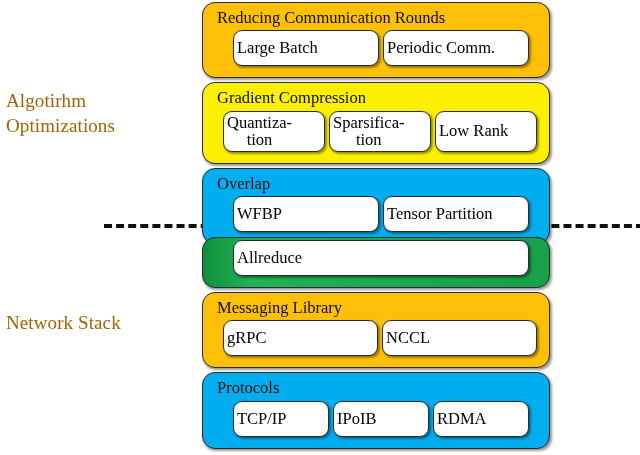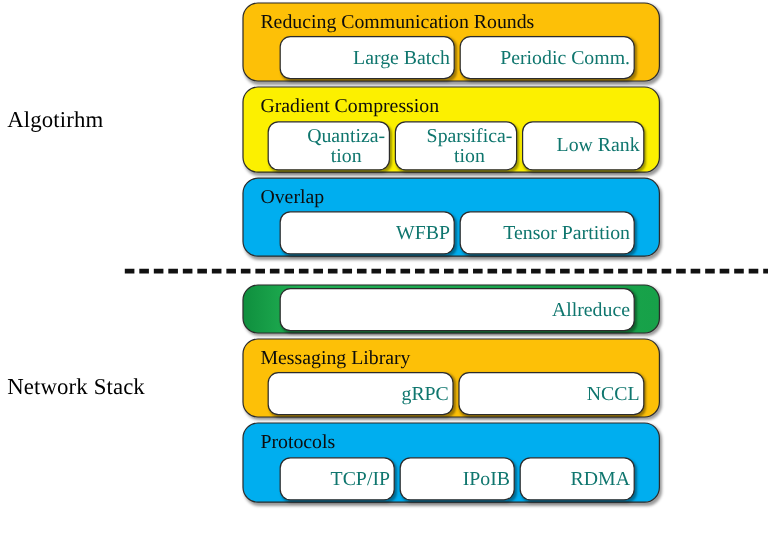--- a/index.html
+++ b/index.html
@@ -16,21 +16,21 @@
     color: #000000;
   }
 
   
   .side-label {
     position: absolute;
     left: 6px;
     width: 190px;
     font-size: 19px;
     line-height: 1.32;
-    color: #000000;
+    color: #a16207;
     letter-spacing: 0.1px;
   }
   #label-algo { top: 88px; }
   #label-net  { top: 310px; }
 
   
   #divider {
     position: absolute;
     left: 104px;
     top: 224px;
@@ -47,21 +47,21 @@
   }
   #stack-top    { top: 2px; }
   #stack-bottom { top: 237px; }
 
   
   .band {
     position: relative;
     box-sizing: border-box;
     border: 1.6px solid #2b2b2b;
     border-radius: 13px;
-    padding: 2px 8px 1px 8px;
+    padding: 2px 8px 11px 8px;
     margin-bottom: 4px;
     box-shadow: 1.5px 2px 2.5px rgba(0,0,0,0.40);
   }
   .band:last-child { margin-bottom: 0; }
 
   .band-orange { background: #FDC007; }
   .band-yellow { background: #FCF000; }
   .band-blue   { background: #00AEEF; }
   .band-green  {
     background: #17A44B;
@@ -87,36 +87,37 @@
 
   .cell {
     flex: 1 1 0;
     box-sizing: border-box;
     background: #ffffff;
     border: 1.6px solid #2b2b2b;
     border-radius: 9px;
     min-height: 36px;
     display: flex;
     align-items: center;
-    justify-content: flex-end;
+    justify-content: flex-start;
     text-align: center;
     font-size: 16.5px;
     line-height: 1.12;
-    color: #0f766e;
+    color: #000000;
     box-shadow: 1.2px 1.6px 2px rgba(0,0,0,0.38);
     padding: 2px 3px;
   }
   .cell.two-line { line-height: 1.05; }
   .cell span { display: block; }
 </style>
 </head>
 <body>
 
 <div class="side-label" id="label-algo">
   <div>Algotirhm</div>
+  <div>Optimizations</div>
 </div>
 
 <div class="side-label" id="label-net">
   <div>Network Stack</div>
 </div>
 
 <div id="divider"></div>
 
 <div class="stack" id="stack-top">
 

